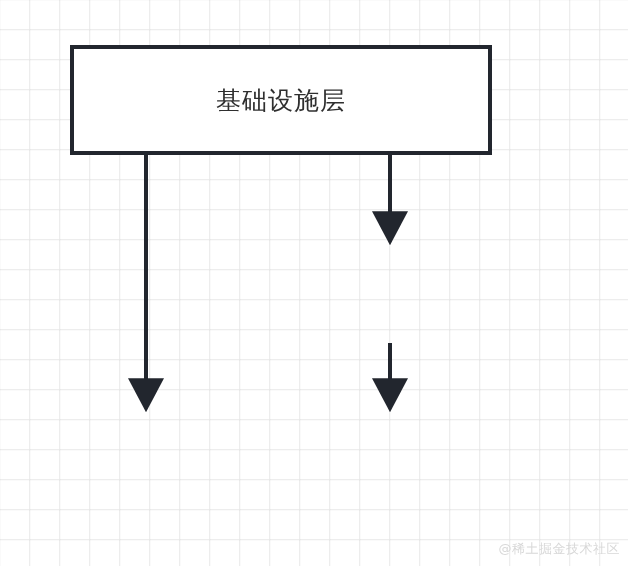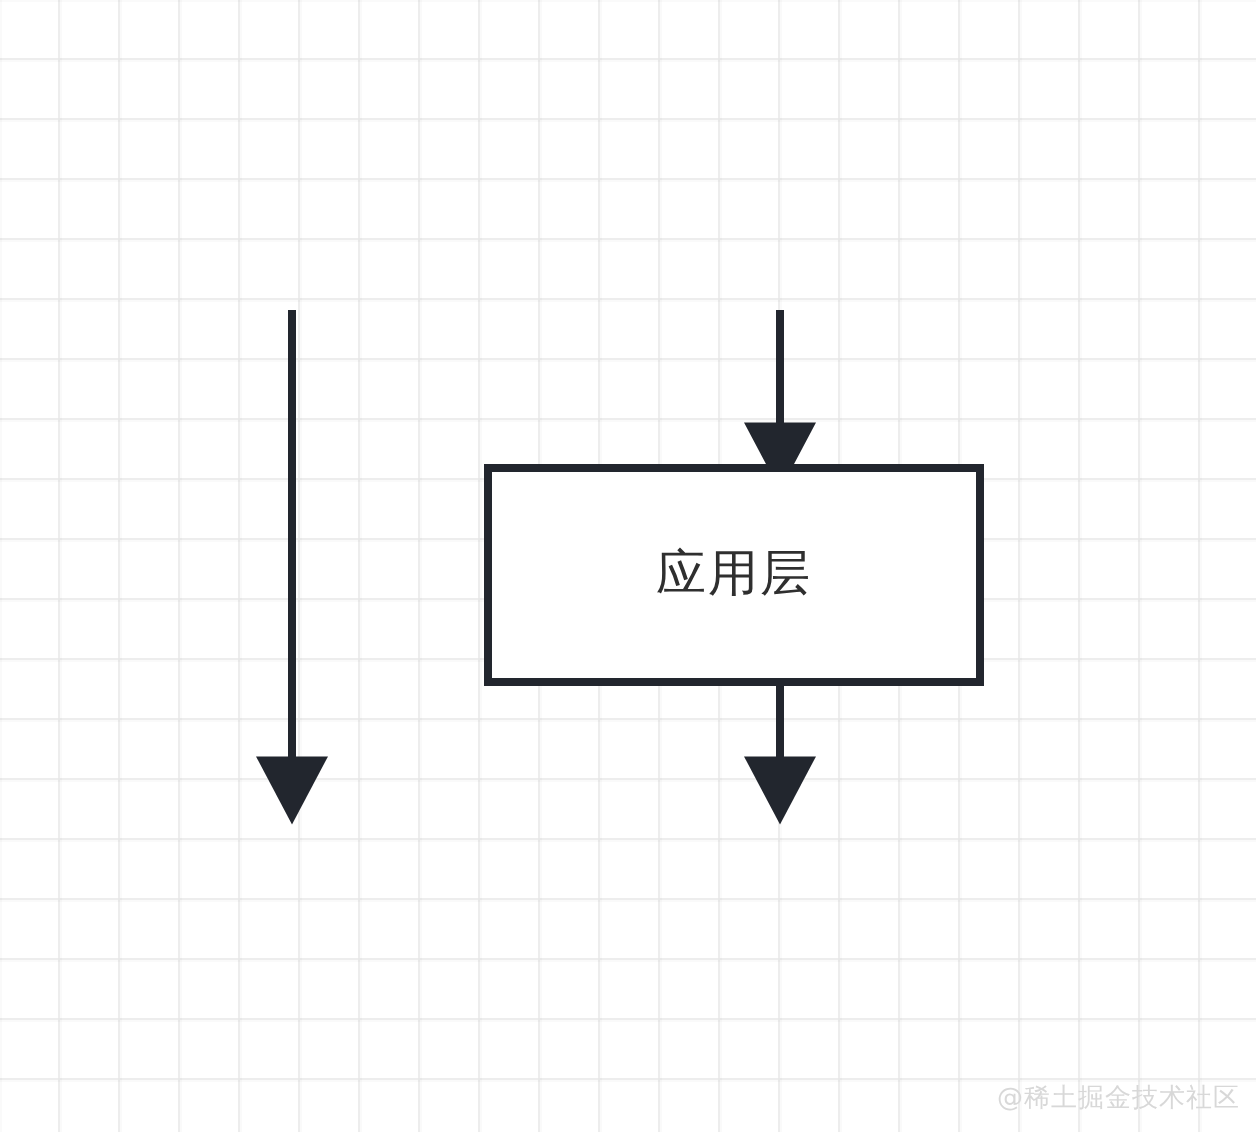--- a/index.html
+++ b/index.html
@@ -115,21 +115,21 @@
 
     <g>
       <line x1="390" y1="155" x2="390" y2="216" stroke="#22262e" stroke-width="4" marker-end="url(#arrowhead)"></line>
     </g>
 
     <g>
       <line x1="390" y1="343" x2="390" y2="383" stroke="#22262e" stroke-width="4" marker-end="url(#arrowhead)"></line>
     </g>
   </svg>
 
+  <div class="node" id="node-infrastructure">
+    <span class="node-label">基础设施层</span>
+  </div>
 
-  <div class="node" id="node-application">
-    <span class="node-label">应用层</span>
-  </div>
 
 
   <div id="watermark">@稀土掘金技术社区</div>
 
 </div>
 
 </body></html>

